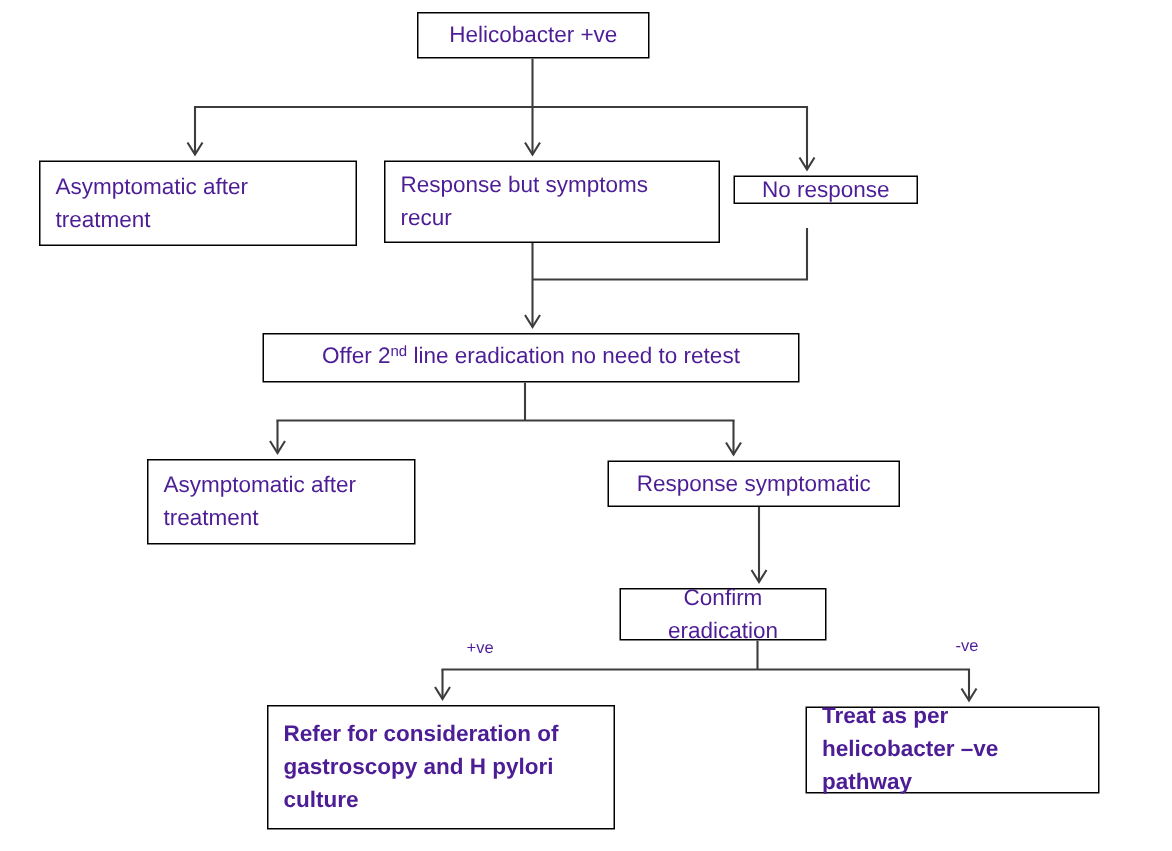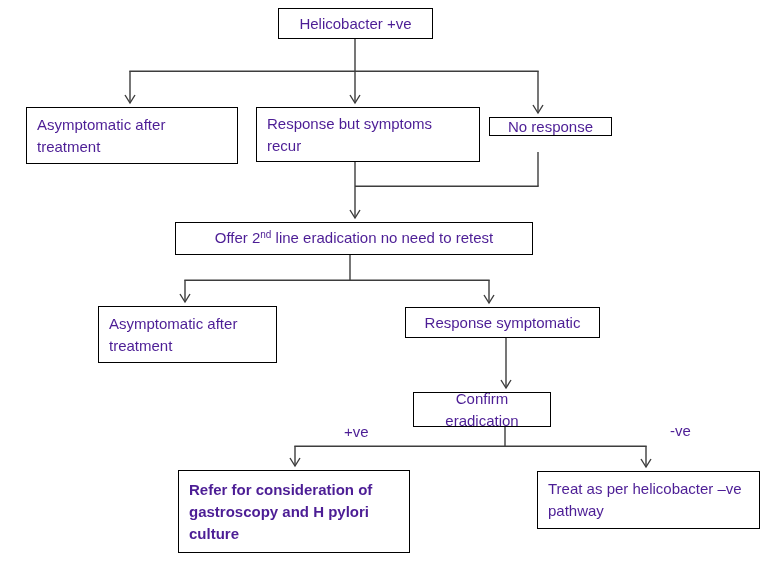--- a/index.html
+++ b/index.html
@@ -10,21 +10,21 @@
   .edges { position:absolute; left:0; top:0; width:781px; height:567px; }
   .edges path { stroke:#3d3d3d; stroke-width:1.4; fill:none; }
   .node {
     position:absolute; box-sizing:border-box;
     border:1.5px solid #000000; background:#ffffff;
     font-size:15px; line-height:22px;
   }
   .node.center { display:flex; align-items:center; justify-content:center; text-align:center; padding:0 4px; }
   .node.left   { display:flex; align-items:center; text-align:left; padding:2px 10px; }
   .sup { font-size:10px; position:relative; top:-5px;margin-top:29px; }
-  .edge-label { position:absolute; font-size:15px; line-height:18px;margin-left:33px; }
+  .edge-label { position:absolute; font-size:11px; line-height:18px; }
 </style>
 </head>
 <body>
 
 <div class="canvas">
 
   <svg class="edges" width="781" height="567" viewBox="0 0 781 567" xmlns="http://www.w3.org/2000/svg">
     <defs>
       <marker id="arrow" markerUnits="userSpaceOnUse" markerWidth="14" markerHeight="14" viewBox="0 0 14 14" refX="11" refY="7" orient="auto">
         <path d="M3,2 L11,7 L3,12" fill="none" stroke="#2b2b2b" stroke-width="1.4"></path>
@@ -83,21 +83,21 @@
   </div>
 
   <div class="node center" style="left:413px; top:392px; width:138px; height:35px;">
     <span>Confirm eradication</span>
   </div>
 
   <div class="node left" style="left:178px; top:470px; width:232px; height:83px;font-weight:bold;">
     <span>Refer for consideration of gastroscopy and H pylori culture</span>
   </div>
 
-  <div class="node left" style="left:537px; top:471px; width:223px; height:58px;">
+  <div class="node left" style="left:537px; top:471px; width:196px; height:58px;font-weight:bold;">
     <span>Treat as per helicobacter –ve pathway</span>
   </div>
 
   <div class="edge-label" style="left:311px; top:423px;">+ve</div>
 
   <div class="edge-label" style="left:637px; top:422px;">-ve</div>
 
 </div>
 
 </body></html>

